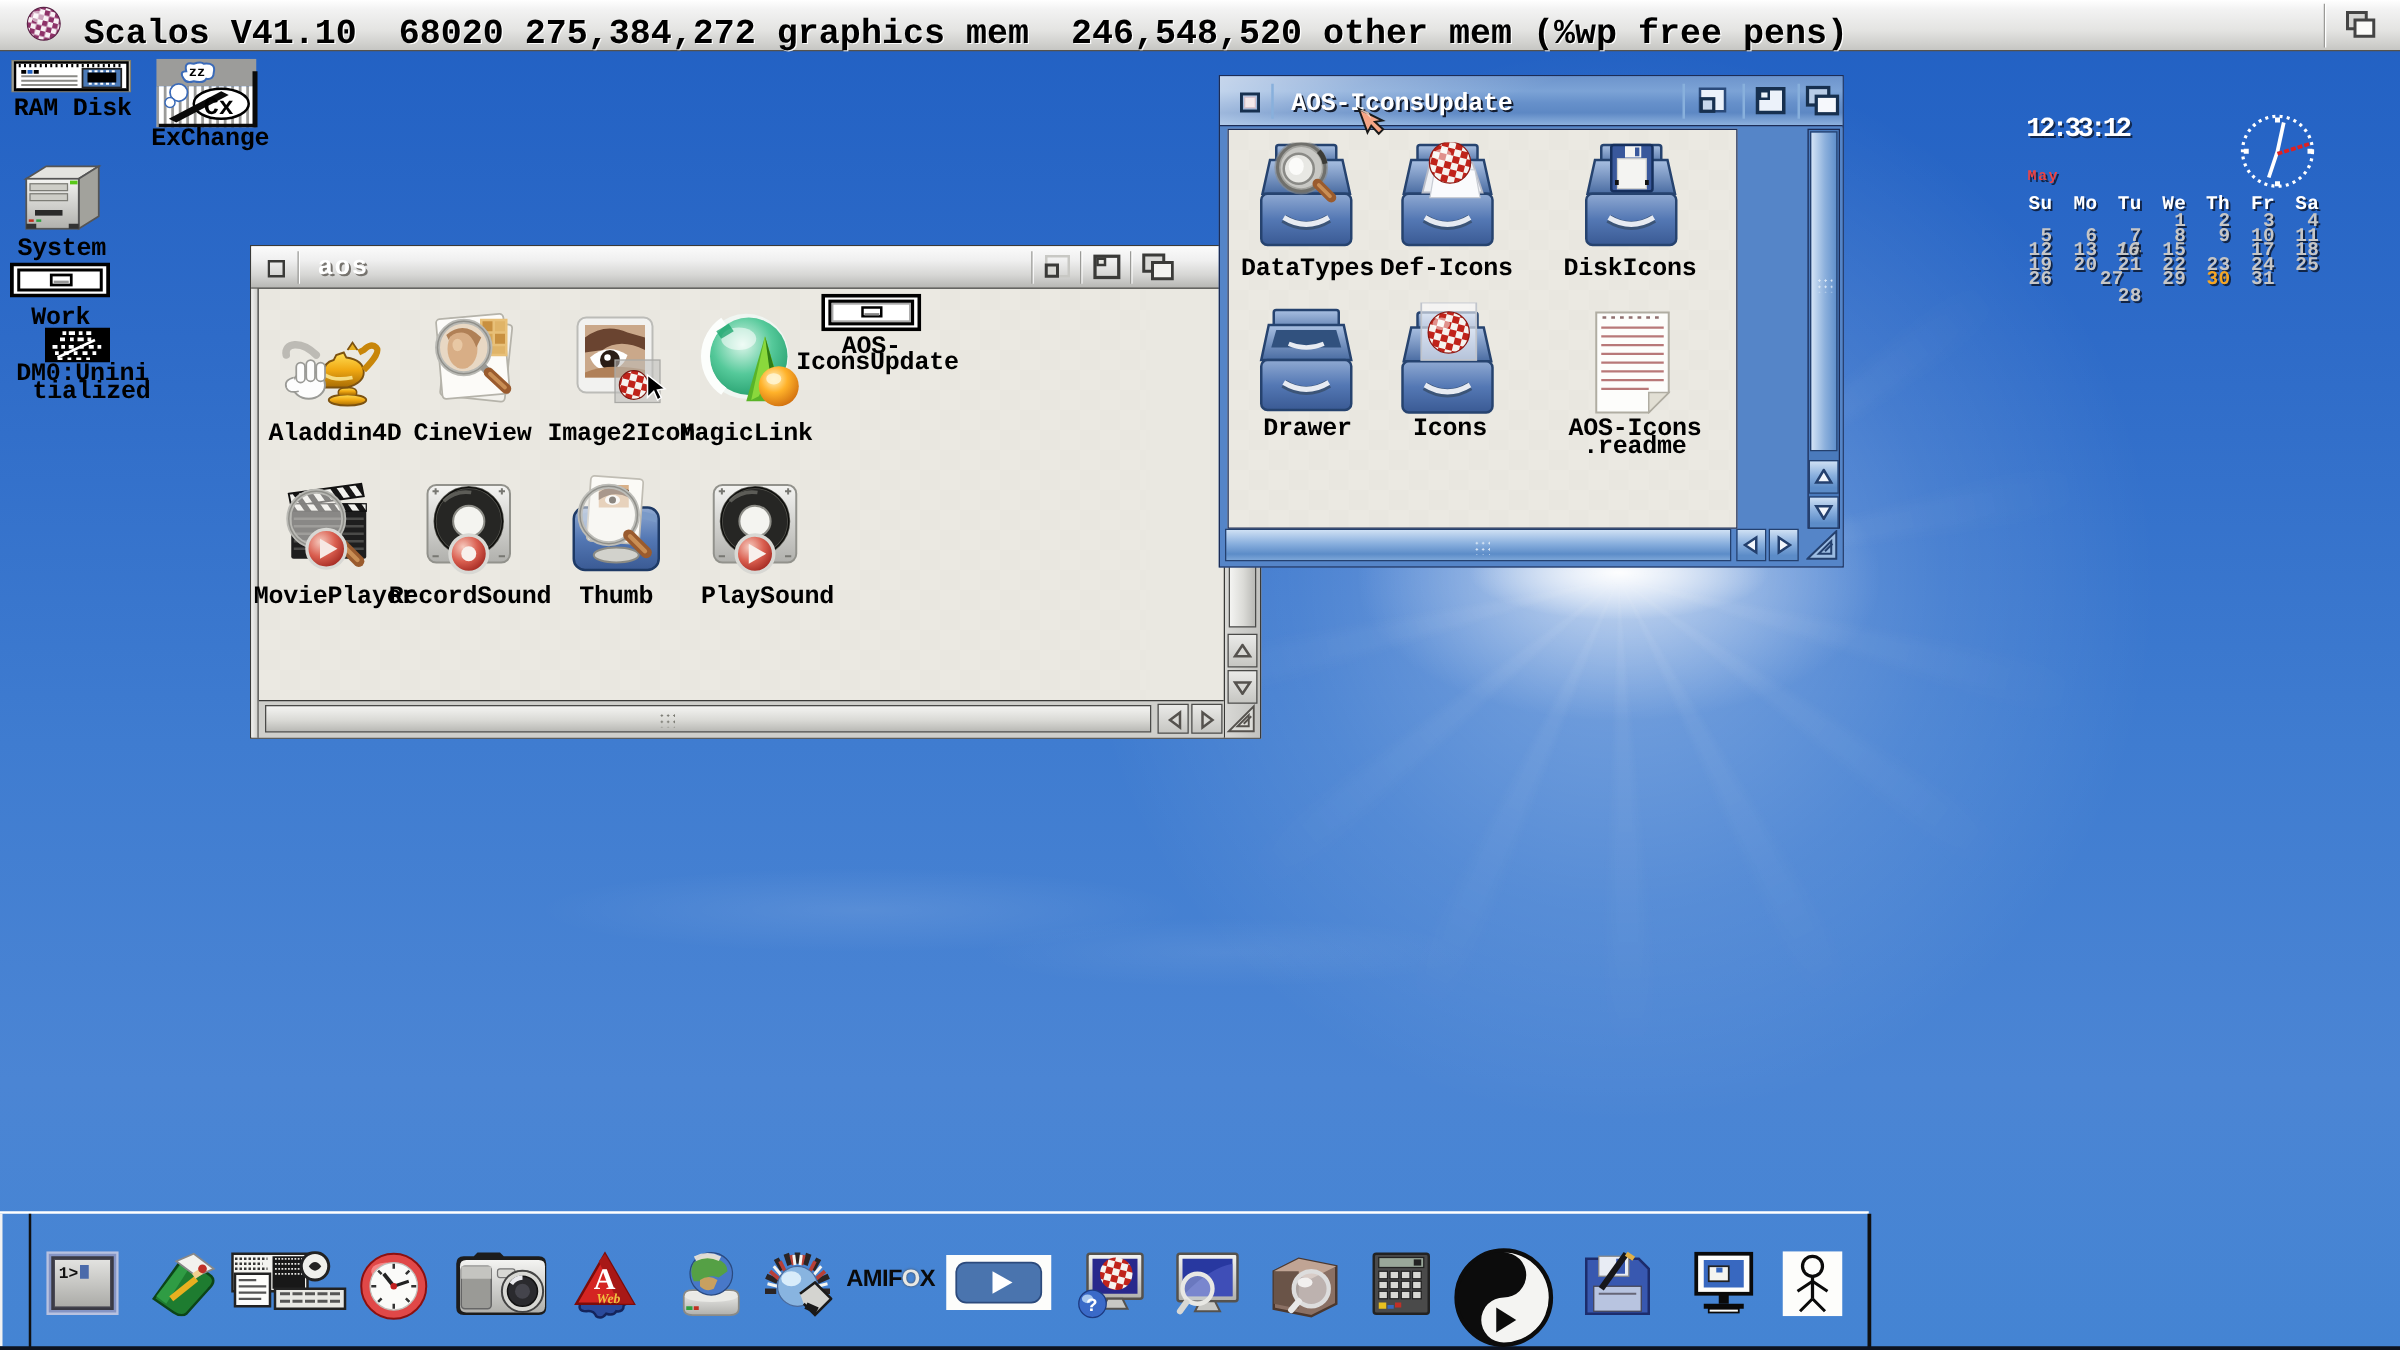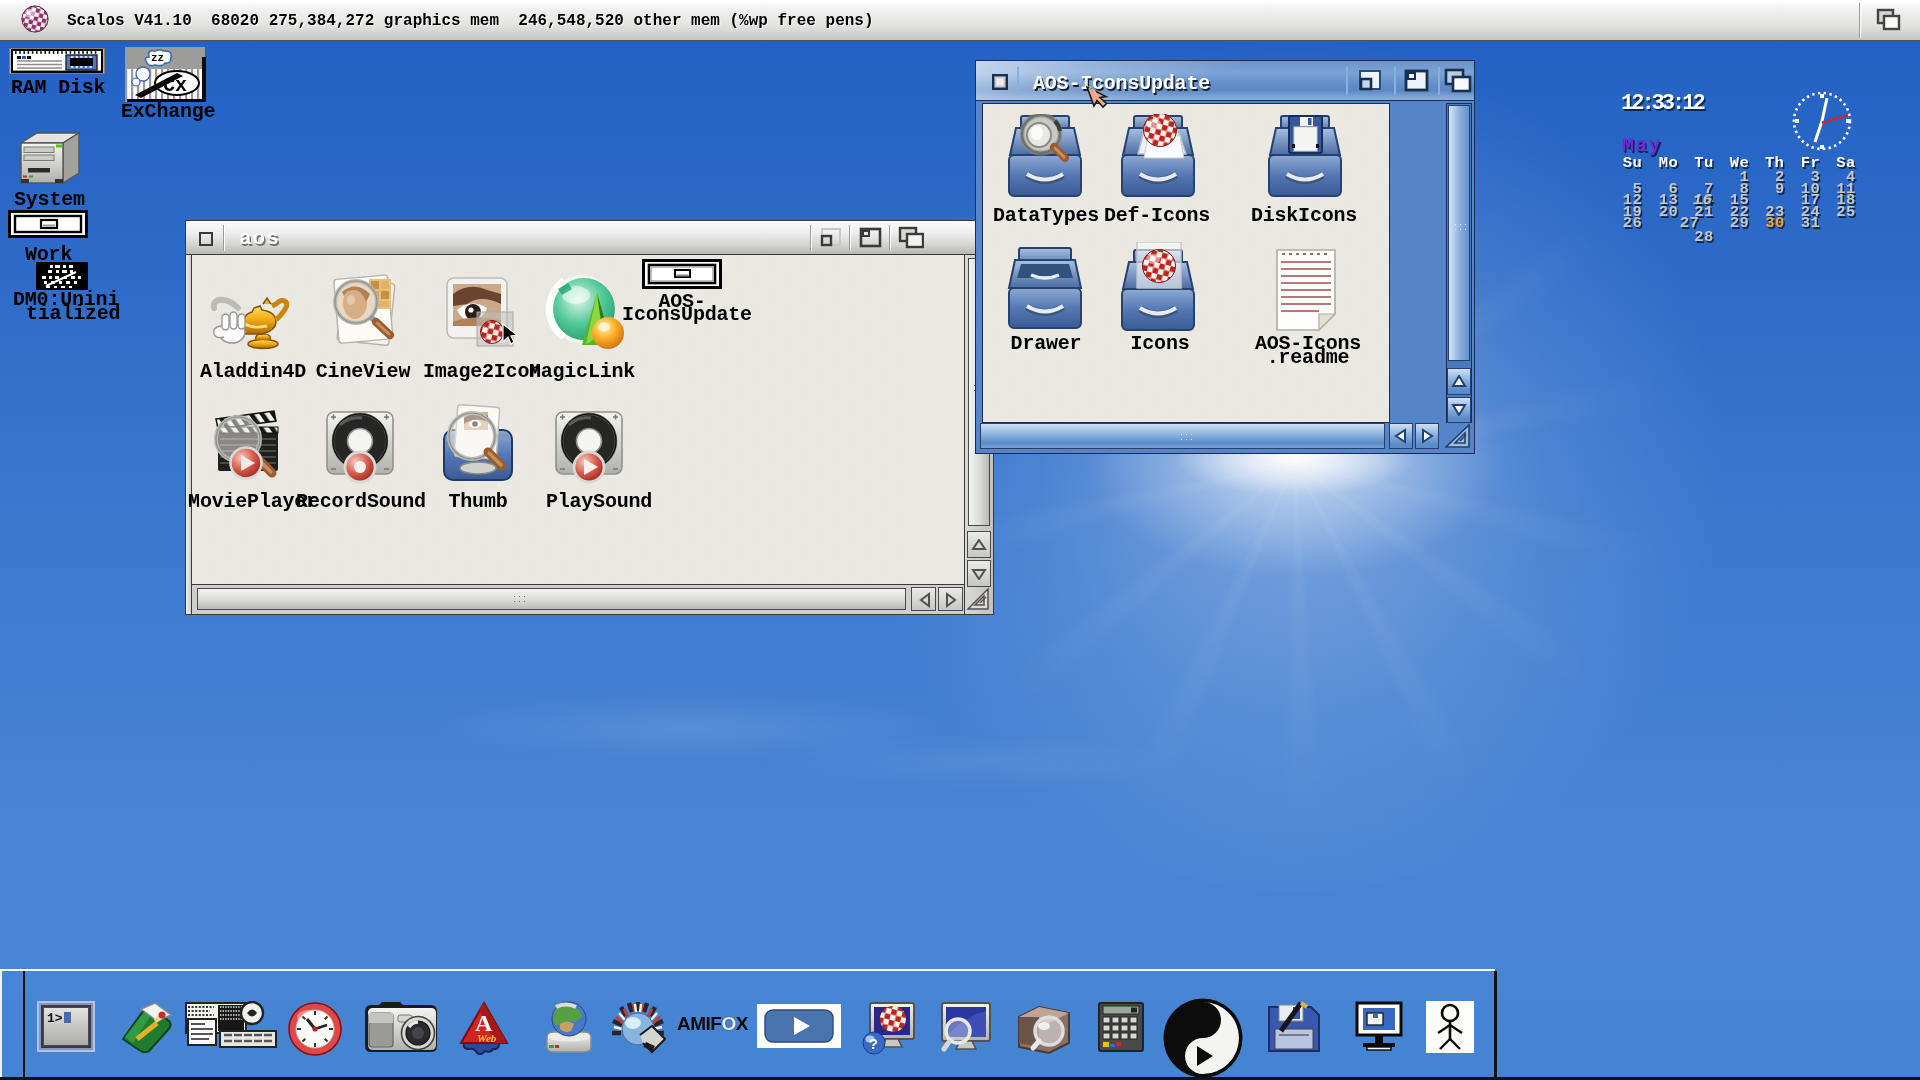--- a/index.html
+++ b/index.html
@@ -11,28 +11,28 @@
   radial-gradient(ellipse 200px 28px at 980px 762px, rgba(255,255,255,.07), rgba(255,255,255,0) 100%),
   linear-gradient(180deg,#2160c3 0%,#2e6bc8 25%,#3f7cd0 55%,#4b85d4 80%,#4484d3 100%);}
 #rays{position:absolute;left:0;top:0;width:1920px;height:1080px;
  background:repeating-conic-gradient(from 112deg at 1295px 463px, rgba(255,255,255,0) 0deg 10deg, rgba(255,255,255,.06) 13deg 16deg, rgba(255,255,255,0) 19deg 26deg);
  -webkit-mask-image:radial-gradient(circle 500px at 1295px 463px,#000 0%,rgba(0,0,0,.5) 55%,transparent 78%);}
 .mono{font-family:"Liberation Mono",monospace;font-weight:bold;}
 
 #menubar{position:absolute;left:0;top:0;width:1920px;height:41px;
  background:linear-gradient(180deg,#ffffff 0%,#f2f2f2 20%,#e4e4e2 60%,#d2d2cf 85%,#c6c6c3 100%);
  border-bottom:1px solid #55524c;}
-#menubar .txt{position:absolute;left:67px;top:12px;font-size:16px;font-weight:bold;letter-spacing:0px;color:#000;text-shadow:1px 1px 0 rgba(255,255,255,.9);white-space:pre;}
+#menubar .txt{position:absolute;left:67px;top:12px;font-size:28px;font-weight:bold;letter-spacing:0px;color:#000;text-shadow:1px 1px 0 rgba(255,255,255,.9);white-space:pre;}
 #mbsep{position:absolute;right:60px;top:3px;height:35px;width:1px;background:#9a9a97;box-shadow:1px 0 0 #fff;}
 #mbdepth{position:absolute;right:18px;top:8px;}
 
 .lbl{position:absolute;font-family:"Liberation Mono",monospace;font-weight:bold;font-size:20px;letter-spacing:-.2px;color:#000;white-space:pre;line-height:14px;text-align:center;}
 
 .win{position:absolute;}
-#w1{left:185px;top:196px;width:809px;height:395px;background:#eae8e1;border:1px solid #3a3a38;margin-top:24px;}
+#w1{left:200px;top:196px;width:809px;height:395px;background:#eae8e1;border:1px solid #3a3a38;}
 #w1 .tbar{position:absolute;left:0;top:0;right:0;height:34px;background:linear-gradient(180deg,#fbfbfb 0%,#efefef 35%,#d6d6d4 70%,#b7b7b4 100%);border-bottom:1px solid #3a3a38;}
 #w1 .lframe{position:absolute;left:0;top:34px;bottom:0;width:6px;background:linear-gradient(90deg,#f2f2f0,#cfcfcb);border-right:1px solid #3a3a38;}
 #w1 .content{position:absolute;left:7px;top:35px;width:709px;height:330px;background:#eae8e1;
  background-image:repeating-conic-gradient(#ebe9e2 0 25%, #e9e7e0 0 50%);background-size:32px 32px;}
 #w1 .vsb{position:absolute;right:0;top:34px;width:29px;bottom:0;background:linear-gradient(90deg,#d8d8d5,#c2c2bf);border-left:1px solid #3a3a38;}
 #w1 .vhandle{position:absolute;right:3px;top:3px;width:22px;height:268px;background:linear-gradient(90deg,#f4f4f2 0%,#dadad6 55%,#b9b9b5 100%);border:1px solid #4a4a48;}
 #w1 .hsb{position:absolute;left:6px;bottom:0;height:30px;right:29px;background:#cfcfcb;border-top:1px solid #3a3a38;}
 #w1 .hhandle{position:absolute;left:5px;top:3px;right:58px;height:22px;background:linear-gradient(180deg,#f4f4f2 0%,#dadad6 55%,#b9b9b5 100%);border:1px solid #4a4a48;}
 .dots{position:absolute;width:13px;height:12px;background-image:radial-gradient(circle 1.5px, #77776f 55%, transparent 62%);background-size:5px 5px;}
 
@@ -44,21 +44,21 @@
 #w2 .content{position:absolute;left:6px;top:42px;width:408px;height:320px;background:#eae8e1;
  background-image:repeating-conic-gradient(#ebe9e2 0 25%, #e9e7e0 0 50%);background-size:32px 32px;border:1px solid #1c2c56;}
 #w2 .vsb{position:absolute;right:2px;top:42px;width:26px;height:320px;background:#4a7abc;border:1px solid #1c2c56;}
 #w2 .vhandle{position:absolute;left:1px;top:1px;width:22px;height:256px;background:linear-gradient(90deg,#d4e4f6 0%,#8cb0dc 55%,#6090cc 100%);border:1px solid #24406e;}
 #w2 .hsb{position:absolute;left:4px;bottom:4px;width:405px;height:26px;background:linear-gradient(180deg,#cfe0f4 0%,#8ab0de 45%,#5c8cc8 80%,#7ca6d8 100%);border:1px solid #24406e;}
 .bbtn{position:absolute;background:linear-gradient(180deg,#cfe0f4 0%,#8ab0de 45%,#5c8cc8 85%);border:1px solid #24406e;}
 
 .wl{position:absolute;font-family:"Liberation Mono",monospace;font-weight:bold;font-size:20px;letter-spacing:-.2px;color:#000;white-space:pre;text-align:center;line-height:14px;}
 
 #dclock{position:absolute;left:1621px;top:91px;color:#fff;font-size:22px;font-weight:bold;letter-spacing:-3px;text-shadow:1.5px 1.5px 0 rgba(10,20,40,.75);}
-#may{position:absolute;left:1622px;top:134px;color:#6d28d9;font-size:20px;font-weight:bold;letter-spacing:1.2px;text-shadow:1.5px 1.5px 0 rgba(10,20,40,.8);}
+#may{position:absolute;left:1622px;top:134px;color:#ef4444;font-size:12px;font-weight:bold;letter-spacing:1.2px;text-shadow:1.5px 1.5px 0 rgba(10,20,40,.8);}
 .calcell{position:absolute;width:20px;font-size:15.5px;font-weight:bold;letter-spacing:.3px;text-align:right;white-space:pre;color:#c6c6c6;text-shadow:1.5px 1.5px 0 rgba(10,20,40,.8);line-height:12px;}
 .calcell.hdr{color:#ffffff;}
 .calcell.hl{color:#f5a623;}
 
 #dock-top{position:absolute;left:0;top:969px;width:1495px;height:2px;background:#fff;}
 #dock-left{position:absolute;left:23px;top:971px;width:2px;height:107px;background:#101010;}
 #dock-right{position:absolute;left:1494px;top:971px;width:3px;height:107px;background:#101010;}
 #screen-bottom{position:absolute;left:0;top:1077px;width:1920px;height:3px;background:#0d1320;}
 .dicon{position:absolute;top:1001px;}
 </style></head>

